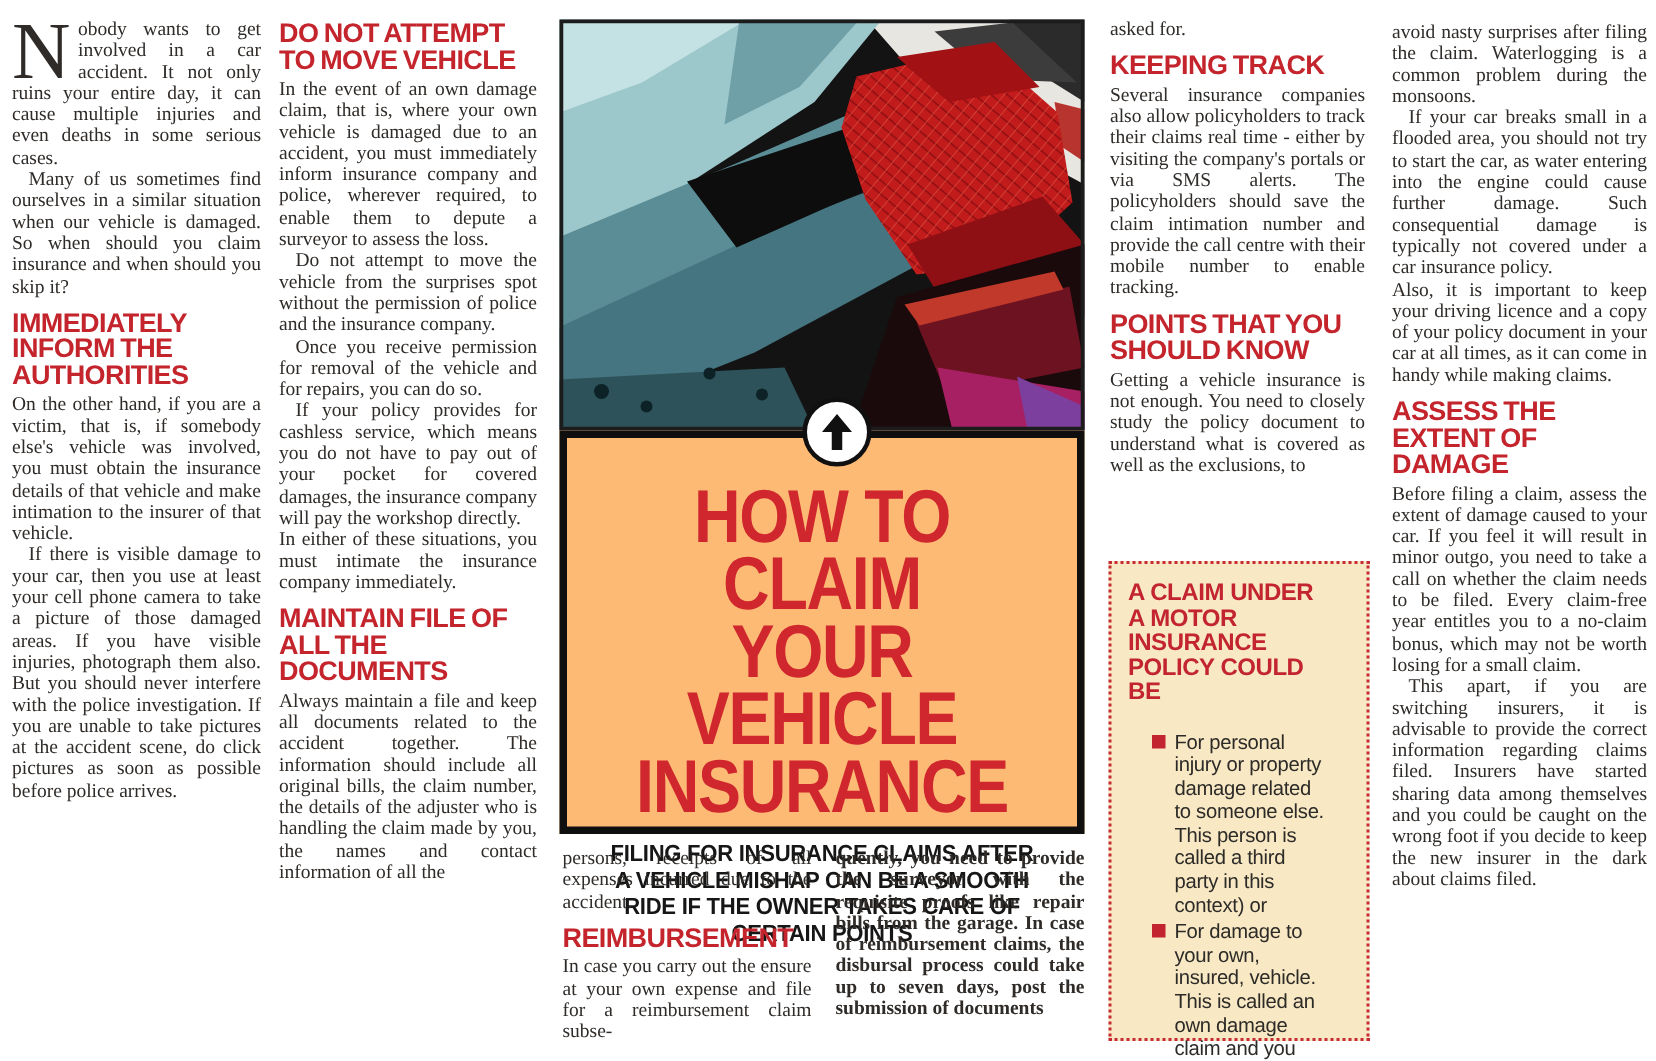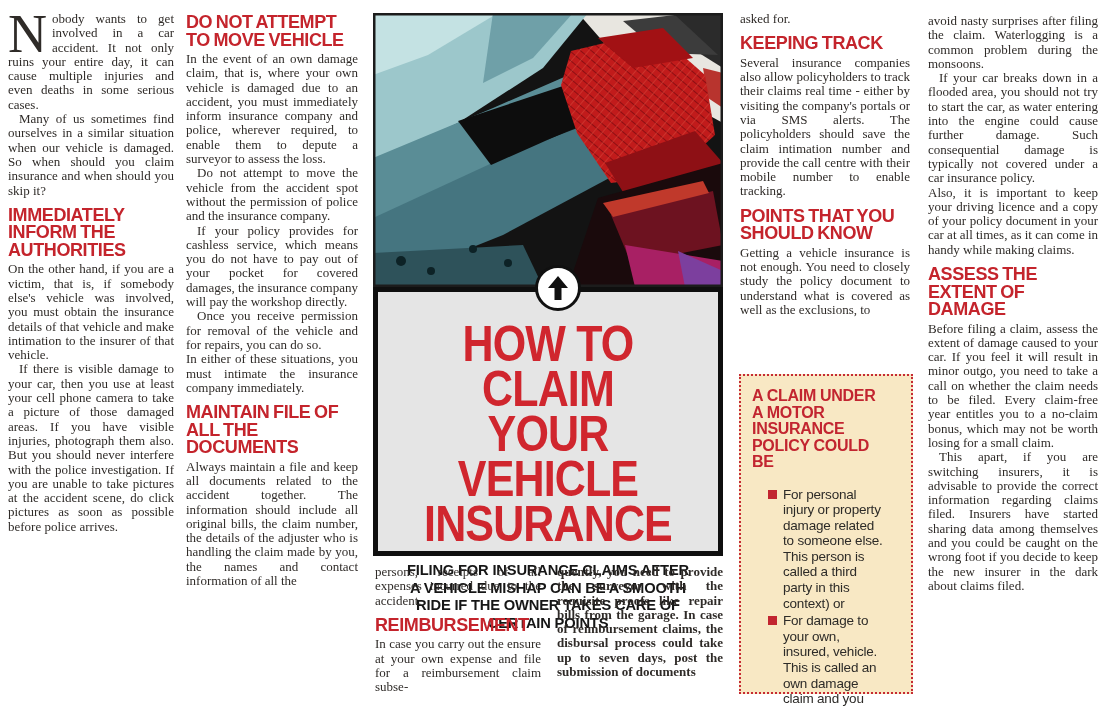--- a/index.html
+++ b/index.html
@@ -11,21 +11,21 @@
   .hd{font-family:"Liberation Sans",sans-serif;font-weight:bold;color:#c4242c;
       font-size:18px;line-height:17.5px;letter-spacing:-0.4px;word-spacing:-1px;
       margin:9px 0 3px 0;}
   .hd.first{margin-top:2px;}
   .dropcap{float:left;font-size:54px;line-height:40px;padding:2px 5px 0 0;
            font-family:"Liberation Serif",serif;color:#2f2b28;}
   
   #photo{position:absolute;left:373px;top:13px;width:350px;height:274px;}
   
   #titlebox{position:absolute;left:373px;top:287px;width:350px;height:269px;
-            background:#e5e5e5;border:5px solid #0f0f0f;box-sizing:border-box;}
+            background:#fdba74;border:5px solid #0f0f0f;box-sizing:border-box;}
   #arrow-circle{position:absolute;left:157px;top:-27px;width:40px;height:40px;
                 background:#fff;border:3px solid #101010;border-radius:50%;
                 display:flex;align-items:center;justify-content:center;}
   #main-title{margin-top:30px;text-align:center;color:#d0262e;
               font-family:"Liberation Sans",sans-serif;font-weight:bold;
               font-size:50px;line-height:45px;}
   #main-title div{transform:scaleX(0.86);letter-spacing:-1px;}
   #subtitle{margin:14px auto 0 auto;max-width:306px;text-align:center;color:#161616;
             font-family:"Liberation Sans",sans-serif;font-weight:bold;
             font-size:15.5px;line-height:17.5px;transform:scaleX(0.95);
@@ -55,23 +55,23 @@
   <p><span class="dropcap">N</span><span>obody wants to get involved in a car accident. It not only ruins your entire day, it can cause multiple injuries and even deaths in some serious cases.</span></p>
   <p class="ind">Many of us sometimes find ourselves in a similar situation when our vehicle is damaged. So when should you claim insurance and when should you skip it?</p>
   <div class="hd">IMMEDIATELY INFORM THE AUTHORITIES</div>
   <p>On the other hand, if you are a victim, that is, if somebody else's vehicle was involved, you must obtain the insurance details of that vehicle and make intimation to the insurer of that vehicle.</p>
   <p class="ind">If there is visible damage to your car, then you use at least your cell phone camera to take a picture of those damaged areas. If you have visible injuries, photograph them also. But you should never interfere with the police investigation. If you are unable to take pictures at the accident scene, do click pictures as soon as possible before police arrives.</p>
 </div>
 
 <div class="col" id="col2">
   <div class="hd first">DO NOT ATTEMPT TO MOVE VEHICLE</div>
   <p>In the event of an own damage claim, that is, where your own vehicle is damaged due to an accident, you must immediately inform insurance company and police, wherever required, to enable them to depute a surveyor to assess the loss.</p>
-  <p class="ind">Do not attempt to move the vehicle from the accident spot without the permission of police and the insurance company.</p>
+  <p class="ind">Do not attempt to move the vehicle from the surprises spot without the permission of police and the insurance company.</p>
+  <p class="ind">Once you receive permission for removal of the vehicle and for repairs, you can do so.</p>
   <p class="ind">If your policy provides for cashless service, which means you do not have to pay out of your pocket for covered damages, the insurance company will pay the workshop directly.</p>
-  <p class="ind">Once you receive permission for removal of the vehicle and for repairs, you can do so.</p>
   <p>In either of these situations, you must intimate the insurance company immediately.</p>
   <div class="hd">MAINTAIN FILE OF ALL THE DOCUMENTS</div>
   <p>Always maintain a file and keep all documents related to the accident together. The information should include all original bills, the claim number, the details of the adjuster who is handling the claim made by you, the names and contact information of all the</p>
 </div>
 
 <svg id="photo" viewBox="0 0 350 274" xmlns="http://www.w3.org/2000/svg">
   <defs>
     <pattern id="hatch" width="7" height="7" patternUnits="userSpaceOnUse" patternTransform="rotate(40)">
       <rect width="7" height="7" fill="#c11b1b"></rect>
       <line x1="0" y1="0" x2="7" y2="0" stroke="#8c0f13" stroke-width="2"></line>
@@ -147,18 +147,18 @@
 <div id="claimbox">
   <div class="bhd">A CLAIM UNDER A MOTOR INSURANCE POLICY COULD BE</div>
   <ul>
     <li><span class="sqbullet"></span><span>For personal injury or property damage related to someone else. This person is called a third party in this context) or</span></li>
     <li><span class="sqbullet"></span><span>For damage to your own, insured, vehicle. This is called an own damage claim and you are eligible for this if you are holding what is known as a package or a comprehensive policy.</span></li>
   </ul>
 </div>
 
 <div class="col" id="col5">
   <p>avoid nasty surprises after filing the claim. Waterlogging is a common problem during the monsoons.</p>
-  <p class="ind">If your car breaks down in a flooded area, you should not try to start the car, as water entering into the engine could cause further damage. Such consequential damage is typically not covered under a car insurance policy.</p>
+  <p class="ind">If your car breaks small in a flooded area, you should not try to start the car, as water entering into the engine could cause further damage. Such consequential damage is typically not covered under a car insurance policy.</p>
   <p>Also, it is important to keep your driving licence and a copy of your policy document in your car at all times, as it can come in handy while making claims.</p>
   <div class="hd">ASSESS THE EXTENT OF DAMAGE</div>
   <p>Before filing a claim, assess the extent of damage caused to your car. If you feel it will result in minor outgo, you need to take a call on whether the claim needs to be filed. Every claim-free year entitles you to a no-claim bonus, which may not be worth losing for a small claim.</p>
   <p class="ind">This apart, if you are switching insurers, it is advisable to provide the correct information regarding claims filed. Insurers have started sharing data among themselves and you could be caught on the wrong foot if you decide to keep the new insurer in the dark about claims filed.</p>
 </div>
 
 </body></html>

